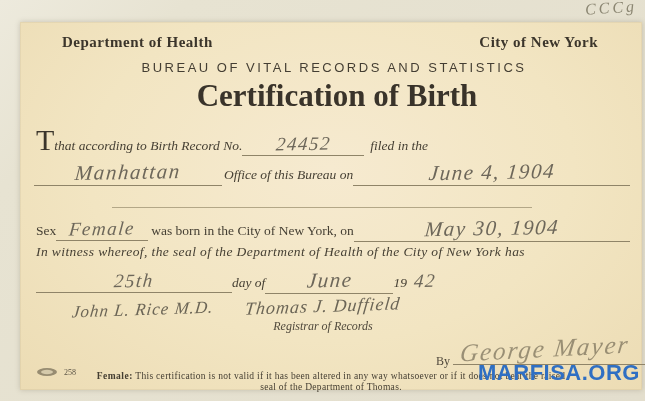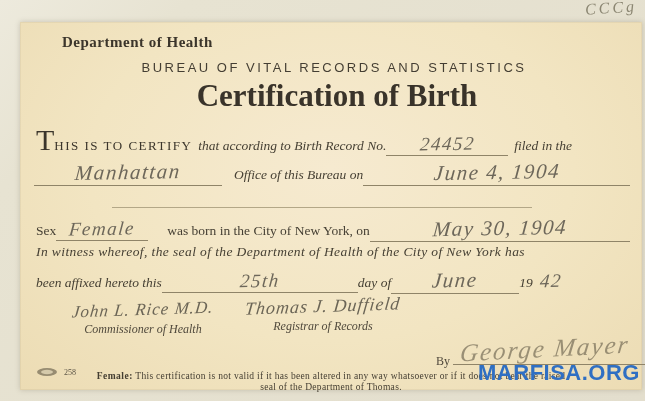--- a/index.html
+++ b/index.html
@@ -86,63 +86,61 @@
 <body>
 
 <div class="scan">
 
   <span class="pencil-note">CCCg</span>
 
   <div class="card">
 
     <div class="hdr-row">
       <span class="blackletter">Department of Health</span>
+      <span class="blackletter">City of New York</span>
     </div>
     <div class="bureau">BUREAU OF VITAL RECORDS AND STATISTICS</div>
     <div class="title">Certification of Birth</div>
 
     <div class="row" style="left:16px;top:108px;right:10px;">
       <span class="dropcap">T</span>
-        <span class="caps">HIS IS TO CERTIFY</span>
       <span class="it">that according to Birth Record No.</span>
       <span class="fill" style="width:122px;"><span class="hw hw-lg">24452</span></span>
       <span class="it" style="margin-left:6px;text-align:center;">filed in the</span>
     </div>
 
     <div class="row" style="left:14px;top:138px;right:12px;">
       <span class="fill" style="width:188px;"><span class="hw" style="font-size:21px;">Manhattan</span></span>
-      <span class="it" style="margin-left:12px;">Office of this Bureau on</span>
+      <span class="it" style="margin-left:2px;">Office of this Bureau on</span>
       <span class="fill" style="flex:1;"><span class="hw" style="font-size:21px;">June 4, 1904</span></span>
     </div>
 
     <div class="blankline" style="top:185px;left:92px;width:420px;"></div>
 
     <div class="row" style="left:16px;top:194px;right:12px;">
       <span>Sex</span>
       <span class="fill" style="width:92px;"><span class="hw hw-lg">Female</span></span>
-      <span style="margin-left:19px;">was born in the City of New York, on</span>
+      <span style="margin-left:3px;">was born in the City of New York, on</span>
       <span class="fill" style="flex:1;"><span class="hw" style="font-size:21px;">May 30, 1904</span></span>
     </div>
 
     <div class="row it" style="left:16px;top:222px;right:12px;letter-spacing:.4px;">
       <span>In witness whereof, the seal of the Department of Health of the City of New York has</span>
     </div>
 
     <div class="row it" style="left:16px;top:246px;right:12px;">
-      <span>been affixed hereto this</span>
       <span class="fill" style="width:196px;"><span class="hw hw-lg">25th</span></span>
       <span>day of</span>
       <span class="fill" style="width:128px;"><span class="hw" style="font-size:21px;">June</span></span>
       <span style="margin-left:0;">19</span>
       <span class="fill" style="width:36px;border-bottom:none;"><span class="hw hw-lg">42</span></span>
     </div>
 
     <div class="sigblock" style="left:28px;top:278px;width:190px;">
       <span class="sig">John L. Rice M.D.</span>
-      <div class="sigtitle">Commissioner of Health</div>
     </div>
 
     <div class="sigblock" style="left:218px;top:274px;width:170px;">
       <span class="sig" style="font-size:18px;">Thomas J. Duffield</span>
       <div class="sigtitle">Registrar of Records</div>
     </div>
 
 
     <div class="by-row">
       <span>By</span>

